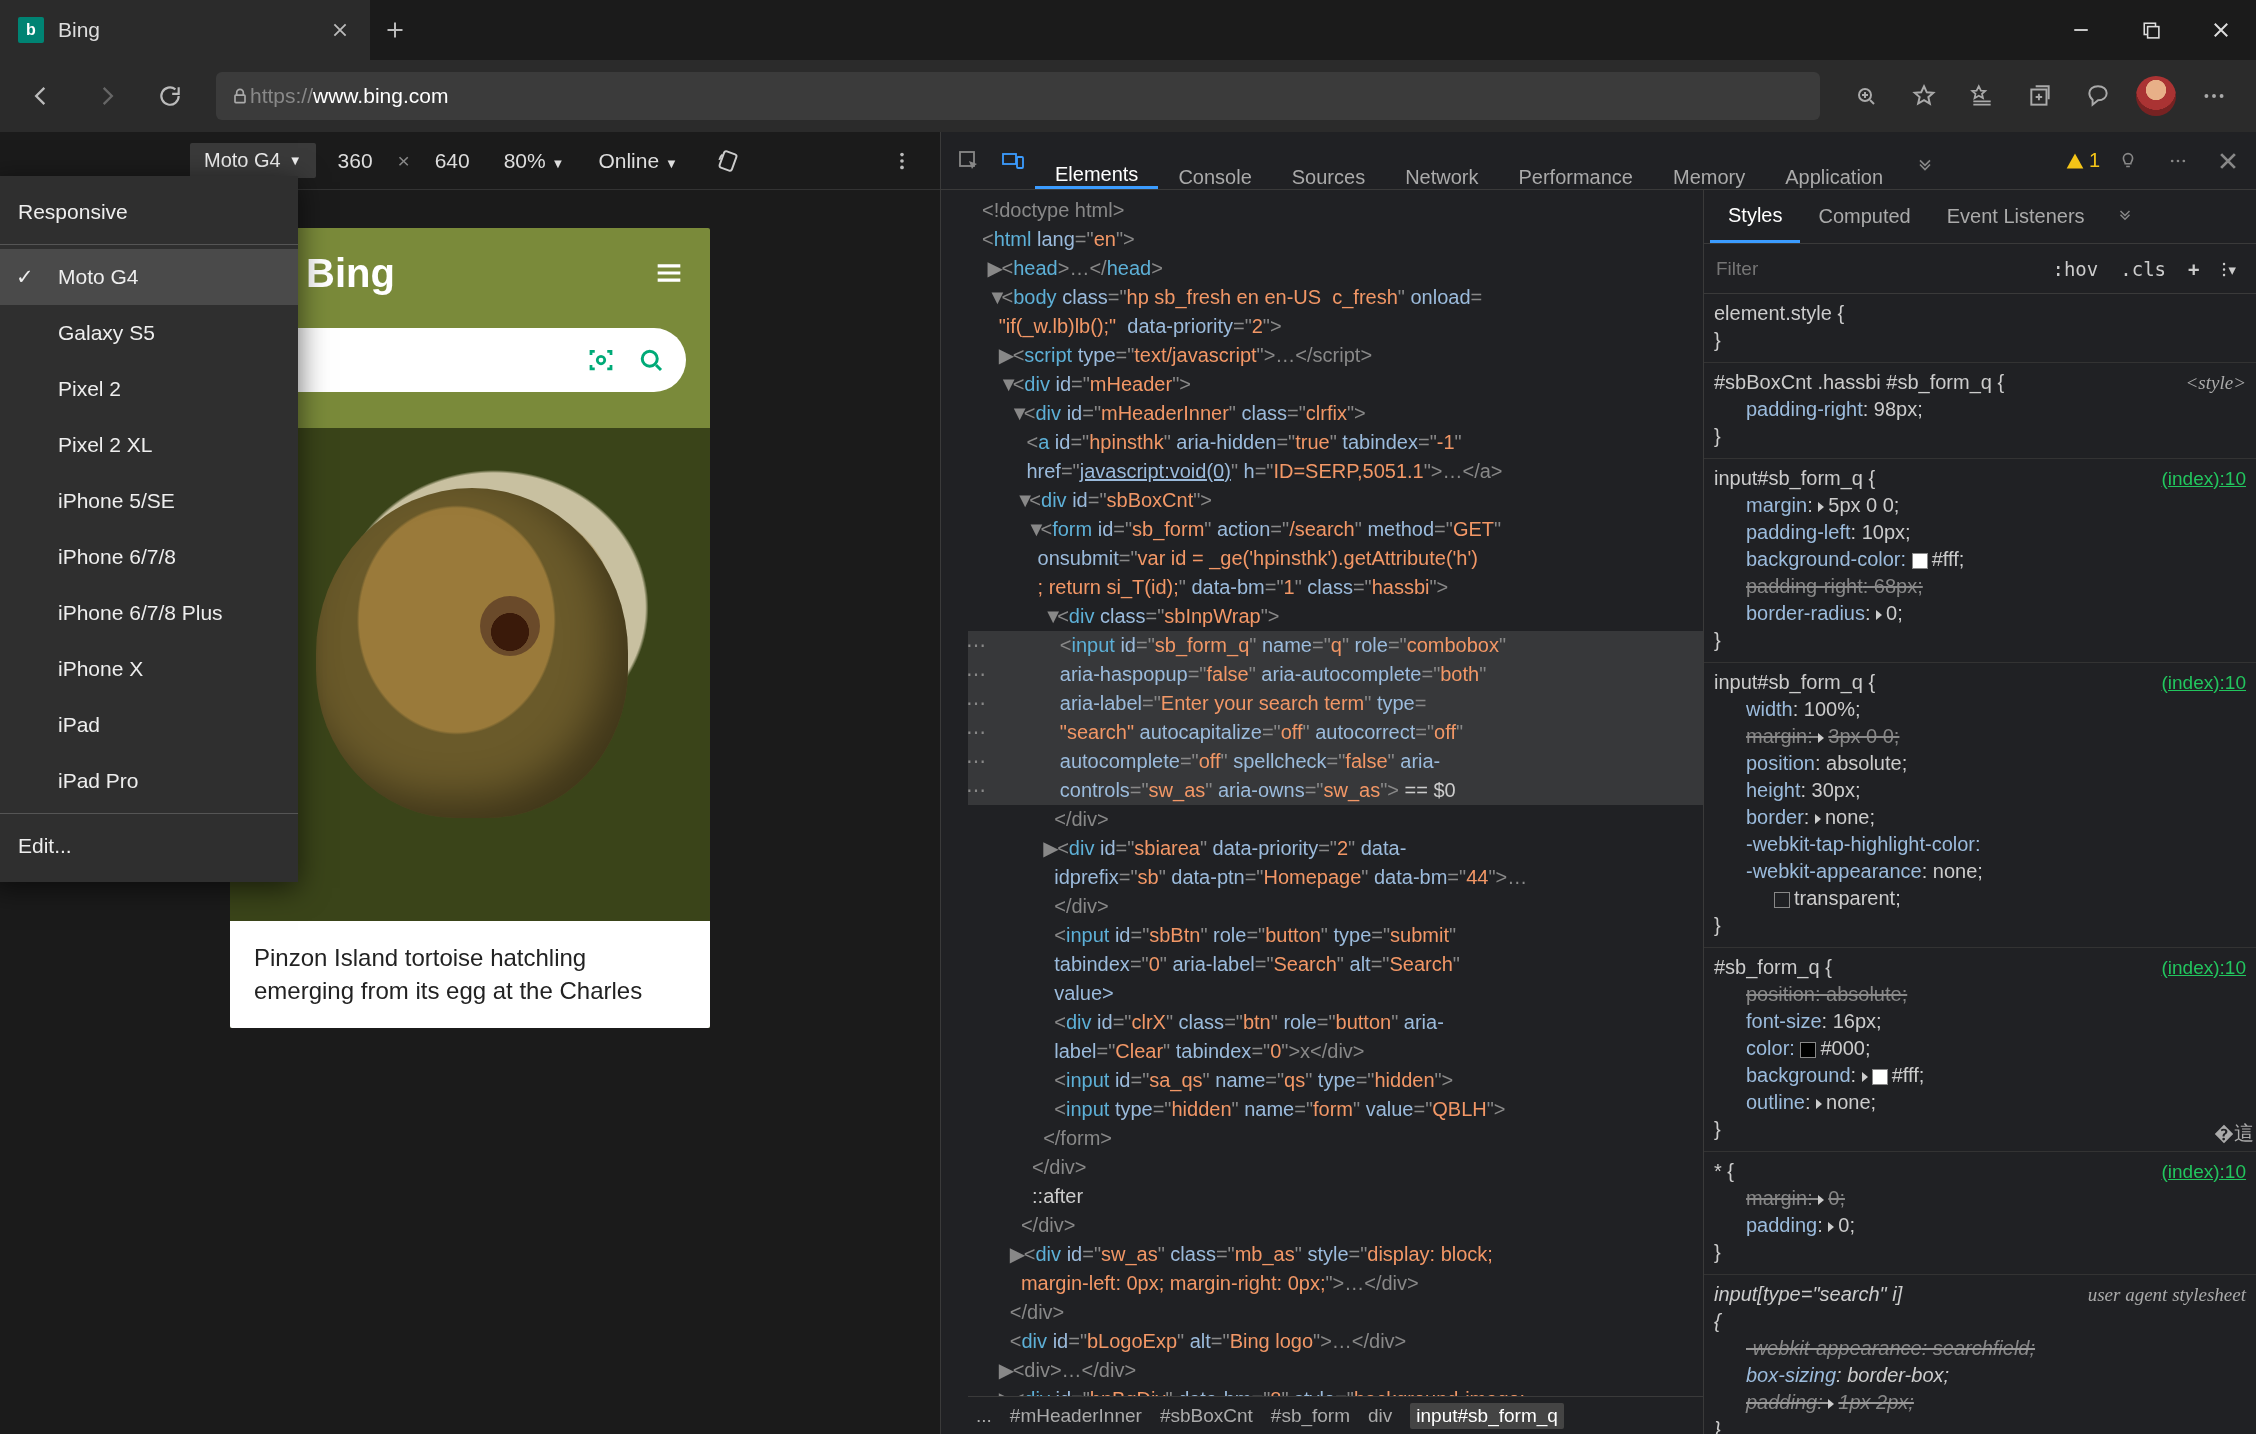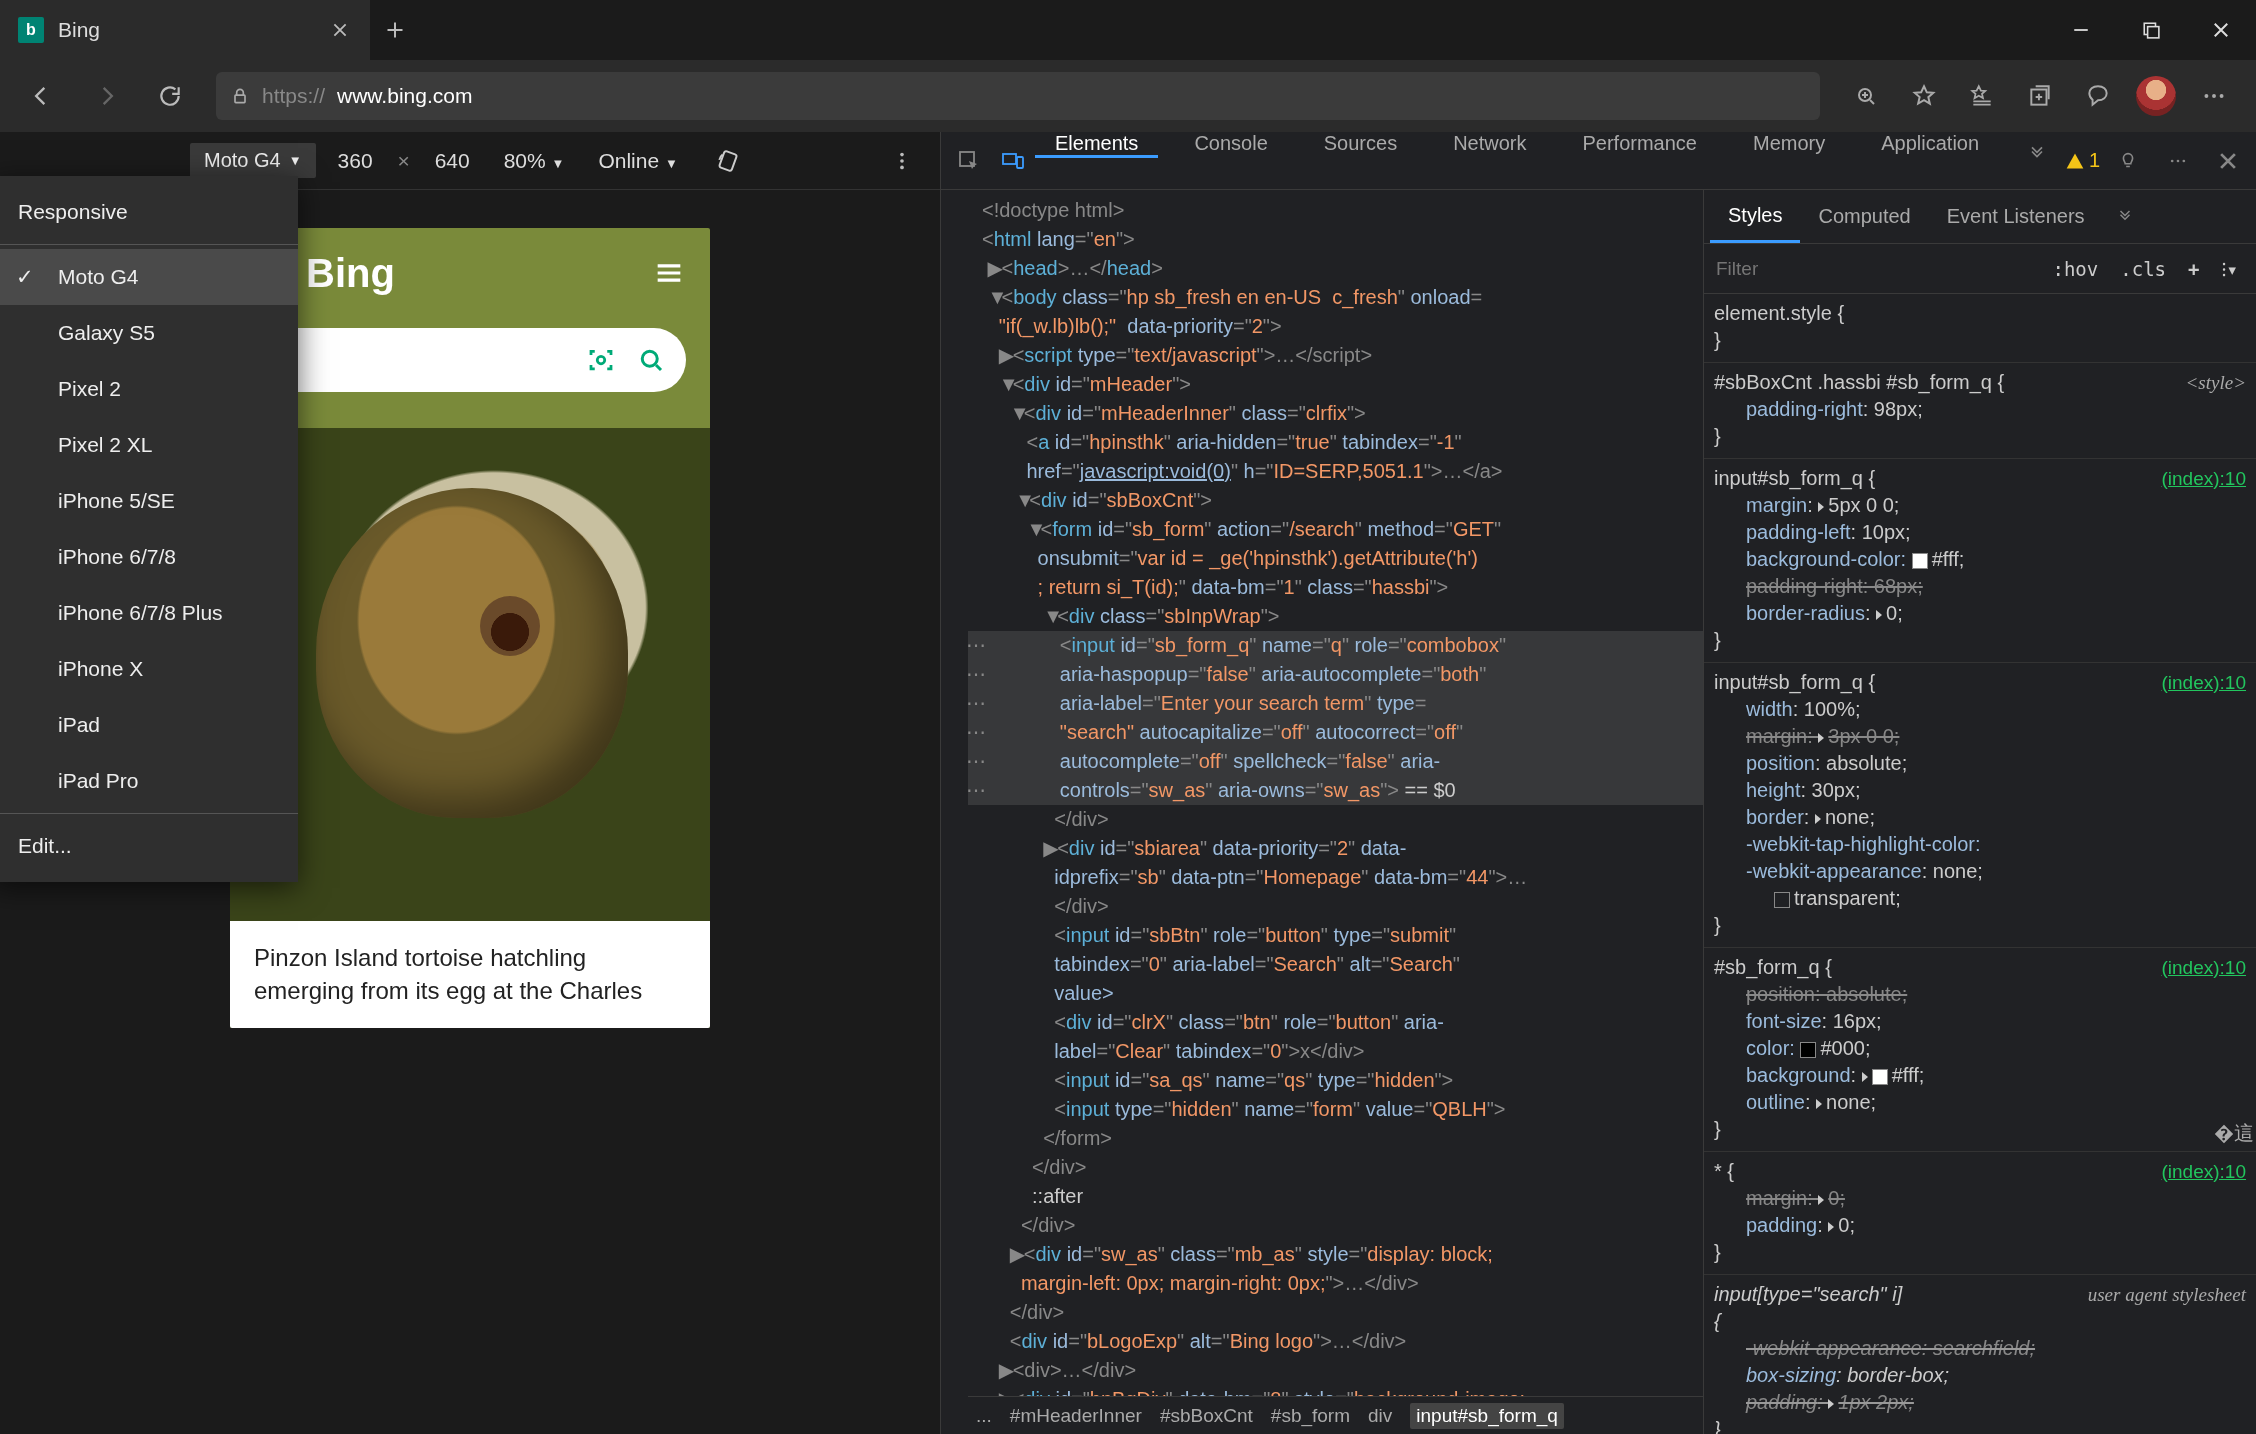--- a/index.html
+++ b/index.html
@@ -13,21 +13,21 @@
 .tab-title { flex: 1; color: #ddd; }
 .tab-close { width: 24px; height: 24px; display:flex; align-items:center; justify-content:center; color:#bbb; }
 .newtab { width: 50px; display:flex; align-items:center; justify-content:center; color:#bbb; }
 .wincontrols { margin-left: auto; display: flex; }
 .wincontrols > div { width: 70px; display:flex; align-items:center; justify-content:center; color:#ddd; }
 
 
 .addrbar { height: 72px; background: #2b2b2b; display:flex; align-items:center; padding: 0 14px; gap: 8px; }
 .nav-btn { width: 56px; height: 56px; display:flex; align-items:center; justify-content:center; color:#bbb; border-radius: 4px; }
 .nav-btn.disabled { color:#666; }
-.url-field { flex:1; height: 48px; background:#3b3b3b; border-radius: 6px; display:flex; align-items:center; padding: 0 14px; gap: 12px; color:#fff; margin: 0 10px; }
+.url-field { flex:1; height: 48px; background:#3b3b3b; border-radius: 6px; display:flex; align-items:center; padding: 0 14px; color:#fff; margin: 0 10px; }
 .url-lock { color:#aaa; }
 .url-text { color:#fff; }
 .url-text.muted { color:#888; }
 .addrbar .right-icons { display:flex; align-items:center; gap: 2px; margin-left:auto; }
 .right-icons .nav-btn { color:#aaa; }
 .avatar { width:40px; height:40px; border-radius:50%; background: radial-gradient(circle at 50% 35%, #e8b088 0 30%, #a33 32% 60%, #722 61% 100%); }
 
 
 .content { display:flex; height: calc(100% - 132px); }
 .left-pane { width: 940px; background:#1b1b1b; display:flex; flex-direction:column; }
@@ -57,21 +57,21 @@
 .device-menu .mi { height:56px; display:flex; align-items:center; padding: 0 22px 0 66px; color:#eee; font-size:21px; position:relative; }
 .device-menu .mi:hover, .device-menu .mi.sel { background:#4a4a4a; }
 .device-menu .mi.sel::before { content:"✓"; position:absolute; left:24px; color:#eee; }
 .device-menu .msep { height:1px; background:#555; margin:4px 0; }
 
 
 .devtools { flex:1; display:flex; flex-direction:column; background:#202124; border-left:1px solid #3a3a3a; font-size:20px; }
 .dt-topbar { height:58px; display:flex; align-items:center; border-bottom:1px solid #3a3a3a; padding:0 6px; }
 .dt-iconbtn { width:44px; height:44px; display:flex; align-items:center; justify-content:center; color:#888; }
 .dt-iconbtn.active { color:#3b9cff; }
-.dt-tabs { display:flex; align-items:flex-start; height:100%; gap:16px; }
+.dt-tabs { display:flex; align-items:flex-end; height:100%; gap:0; }
 .dt-tab { padding: 0 20px; display:flex; align-items:center; color:#aaa; }
 .dt-tab.active { color:#fff; border-bottom:3px solid #3b9cff; }
 .dt-right { margin-left:auto; display:flex; align-items:center; gap:6px; }
 .warn-badge { color:#f5c518; display:flex; align-items:center; gap:4px; }
 .dt-body { flex:1; display:flex; min-height:0;margin-left:27px; }
 
 
 .elements { flex: 0 0 735px; display:flex; flex-direction:column; min-width:0; }
 .dom { flex:1; overflow:hidden; font-family: Consolas, "Menlo", monospace; font-size:20px; line-height:29px; padding:6px 0; }
 .dom .ln { white-space:pre; padding-left:14px; }

